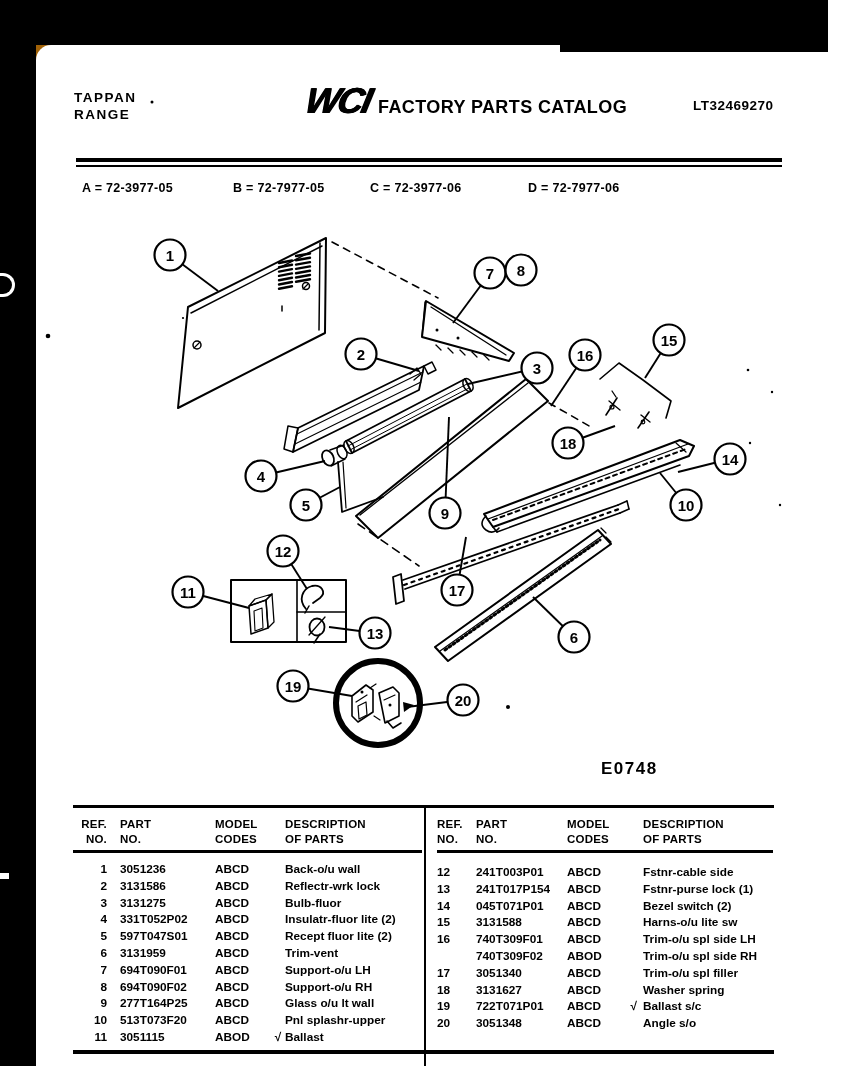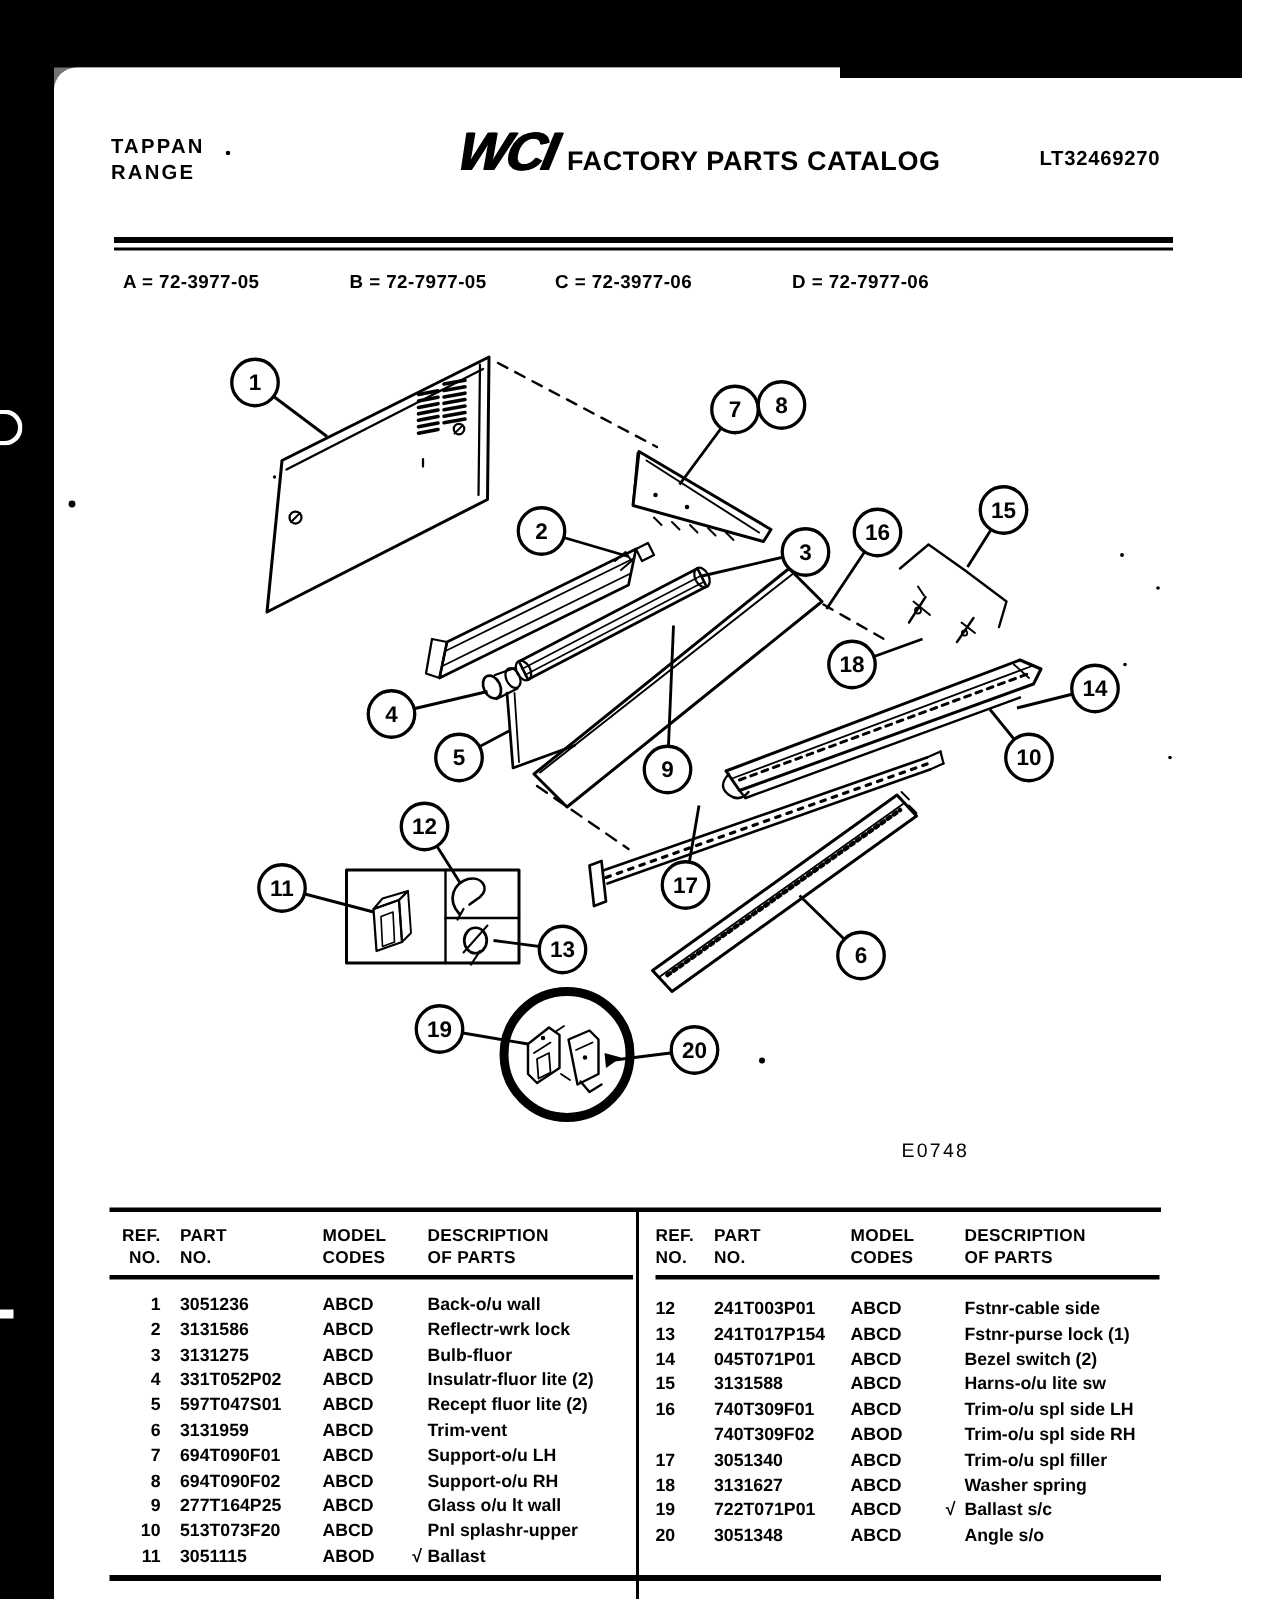--- a/index.html
+++ b/index.html
@@ -1,16 +1,16 @@
 <!DOCTYPE html>
 <html><head>
 <meta charset="utf-8">
 <style>
   html,body{margin:0;padding:0;background:#ffffff;}
-  #page{position:relative;width:828px;height:1066px;background:#737373;overflow:hidden;
+  #page{position:relative;width:828px;height:1066px;background:#a16207;overflow:hidden;
         font-family:"Liberation Sans",sans-serif;color:#000;}
   .abs{position:absolute;}
   
   .band{background:#000;position:absolute;}
   #band-top{left:0;top:0;width:841px;height:45px;z-index:2;}
   #band-top2{left:560px;top:43px;width:281px;height:9px;z-index:4;}
   #band-left{left:0;top:0;width:36px;height:1066px;z-index:2;}
   #page-white{left:36px;top:45px;width:812px;height:1021px;background:#fff;
               border-top-left-radius:15px;z-index:3;position:absolute;}
   #binder-notch{left:0;top:273px;width:15px;height:24px;background:#000;border:3px solid #fff;
@@ -20,21 +20,21 @@
   
   #brand{left:74px;top:89px;font-size:13.5px;line-height:17px;letter-spacing:1.5px;font-weight:700;}
   #wci-logo{left:306px;top:80px;font-size:36px;font-weight:700;font-style:italic;letter-spacing:-2px;
             transform:skewX(-12deg);text-shadow:0.8px 0 #000,-0.4px 0 #000;}
   #catalog-title{left:378px;top:97px;font-size:18px;letter-spacing:0.4px;font-weight:700;}
   #doc-number{left:693px;top:98px;font-size:13.5px;letter-spacing:0.5px;font-weight:700;}
   .rule{background:#000;position:absolute;}
   #rule-a{left:76px;top:158px;width:706px;height:4px;}
   #rule-b{left:76px;top:165px;width:706px;height:2px;}
   .model-code{top:181px;font-size:12.5px;font-weight:700;letter-spacing:0.3px;position:absolute;}
-  #figure-code{left:601px;top:759px;font-size:13px;font-weight:400;letter-spacing:1.5px;}
+  #figure-code{left:601px;top:759px;font-size:17px;font-weight:700;letter-spacing:1.5px;}
   
   #tbl-top{left:73px;top:805px;width:701px;height:3px;}
   #tbl-underline-l{left:73px;top:850px;width:349px;height:3px;}
   #tbl-underline-r{left:437px;top:850px;width:336px;height:3px;}
   #tbl-bottom{left:73px;top:1050px;width:701px;height:4px;}
   #tbl-divider{left:424px;top:806px;width:2px;height:260px;}
   
   .thead{position:absolute;font-size:11.5px;font-weight:700;line-height:15px;letter-spacing:0.2px;}
   #thead-left{left:73px;top:817px;width:350px;}
   #thead-right{left:437px;top:817px;width:336px;}

